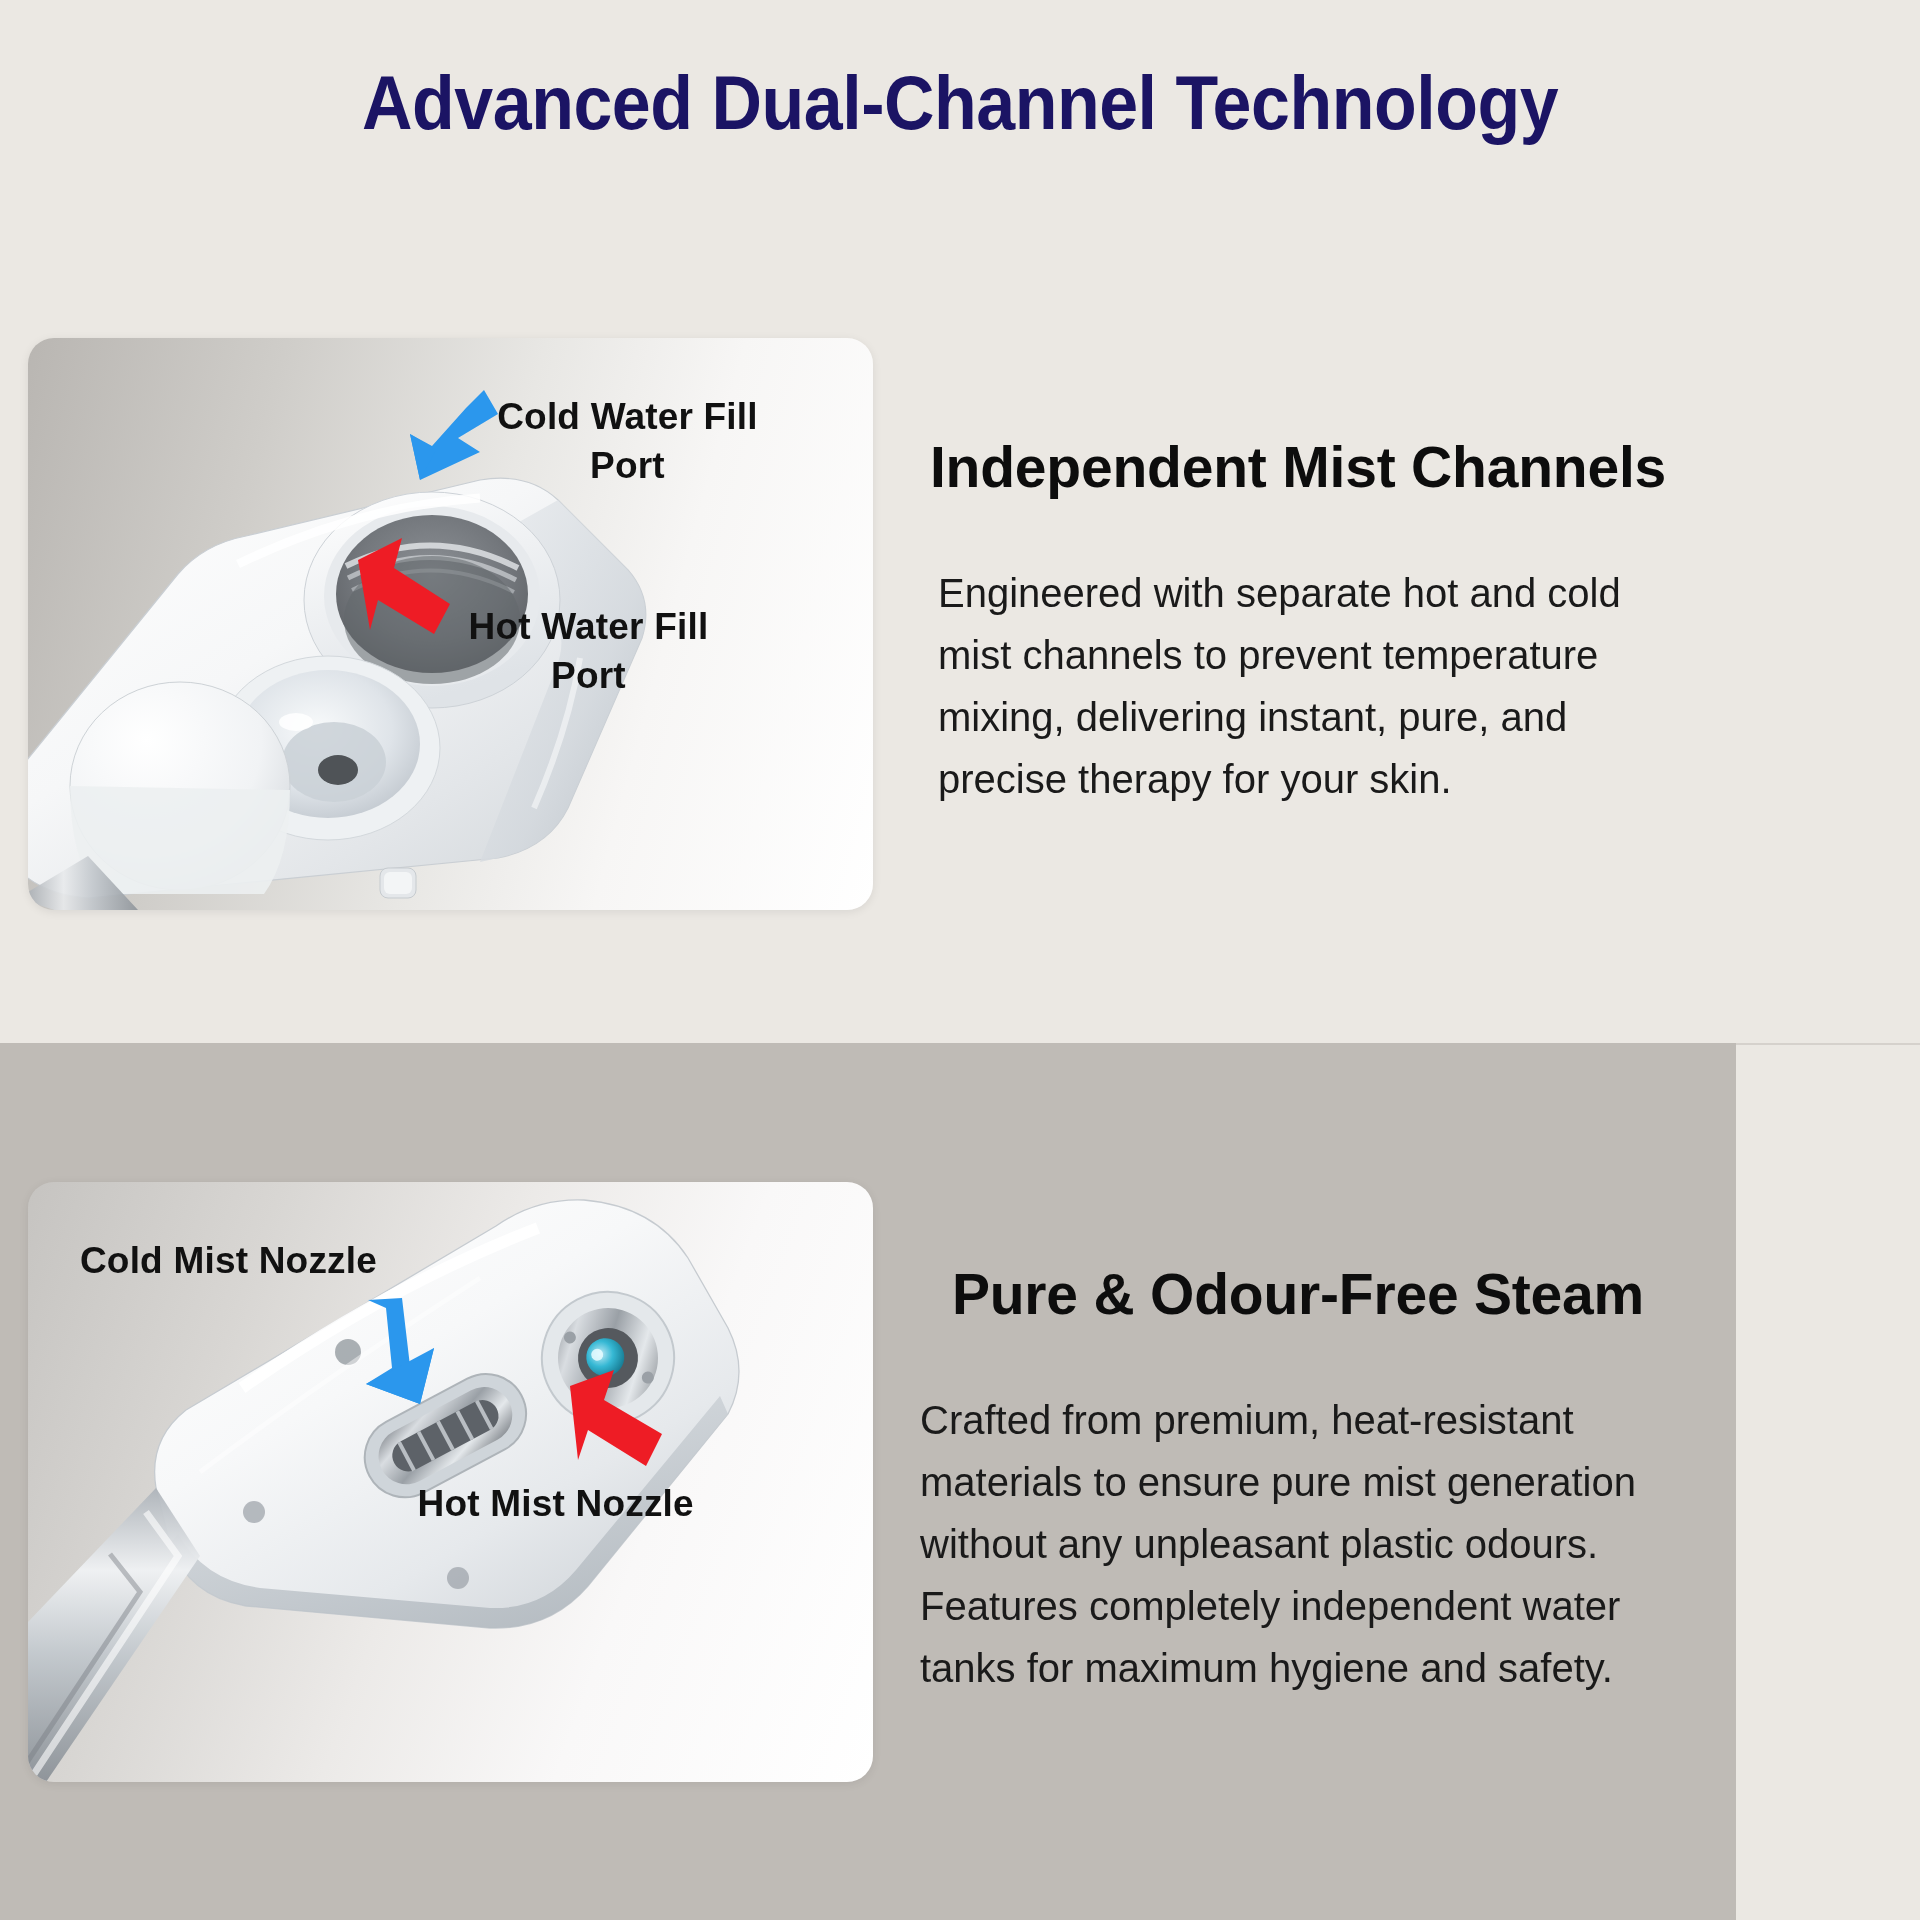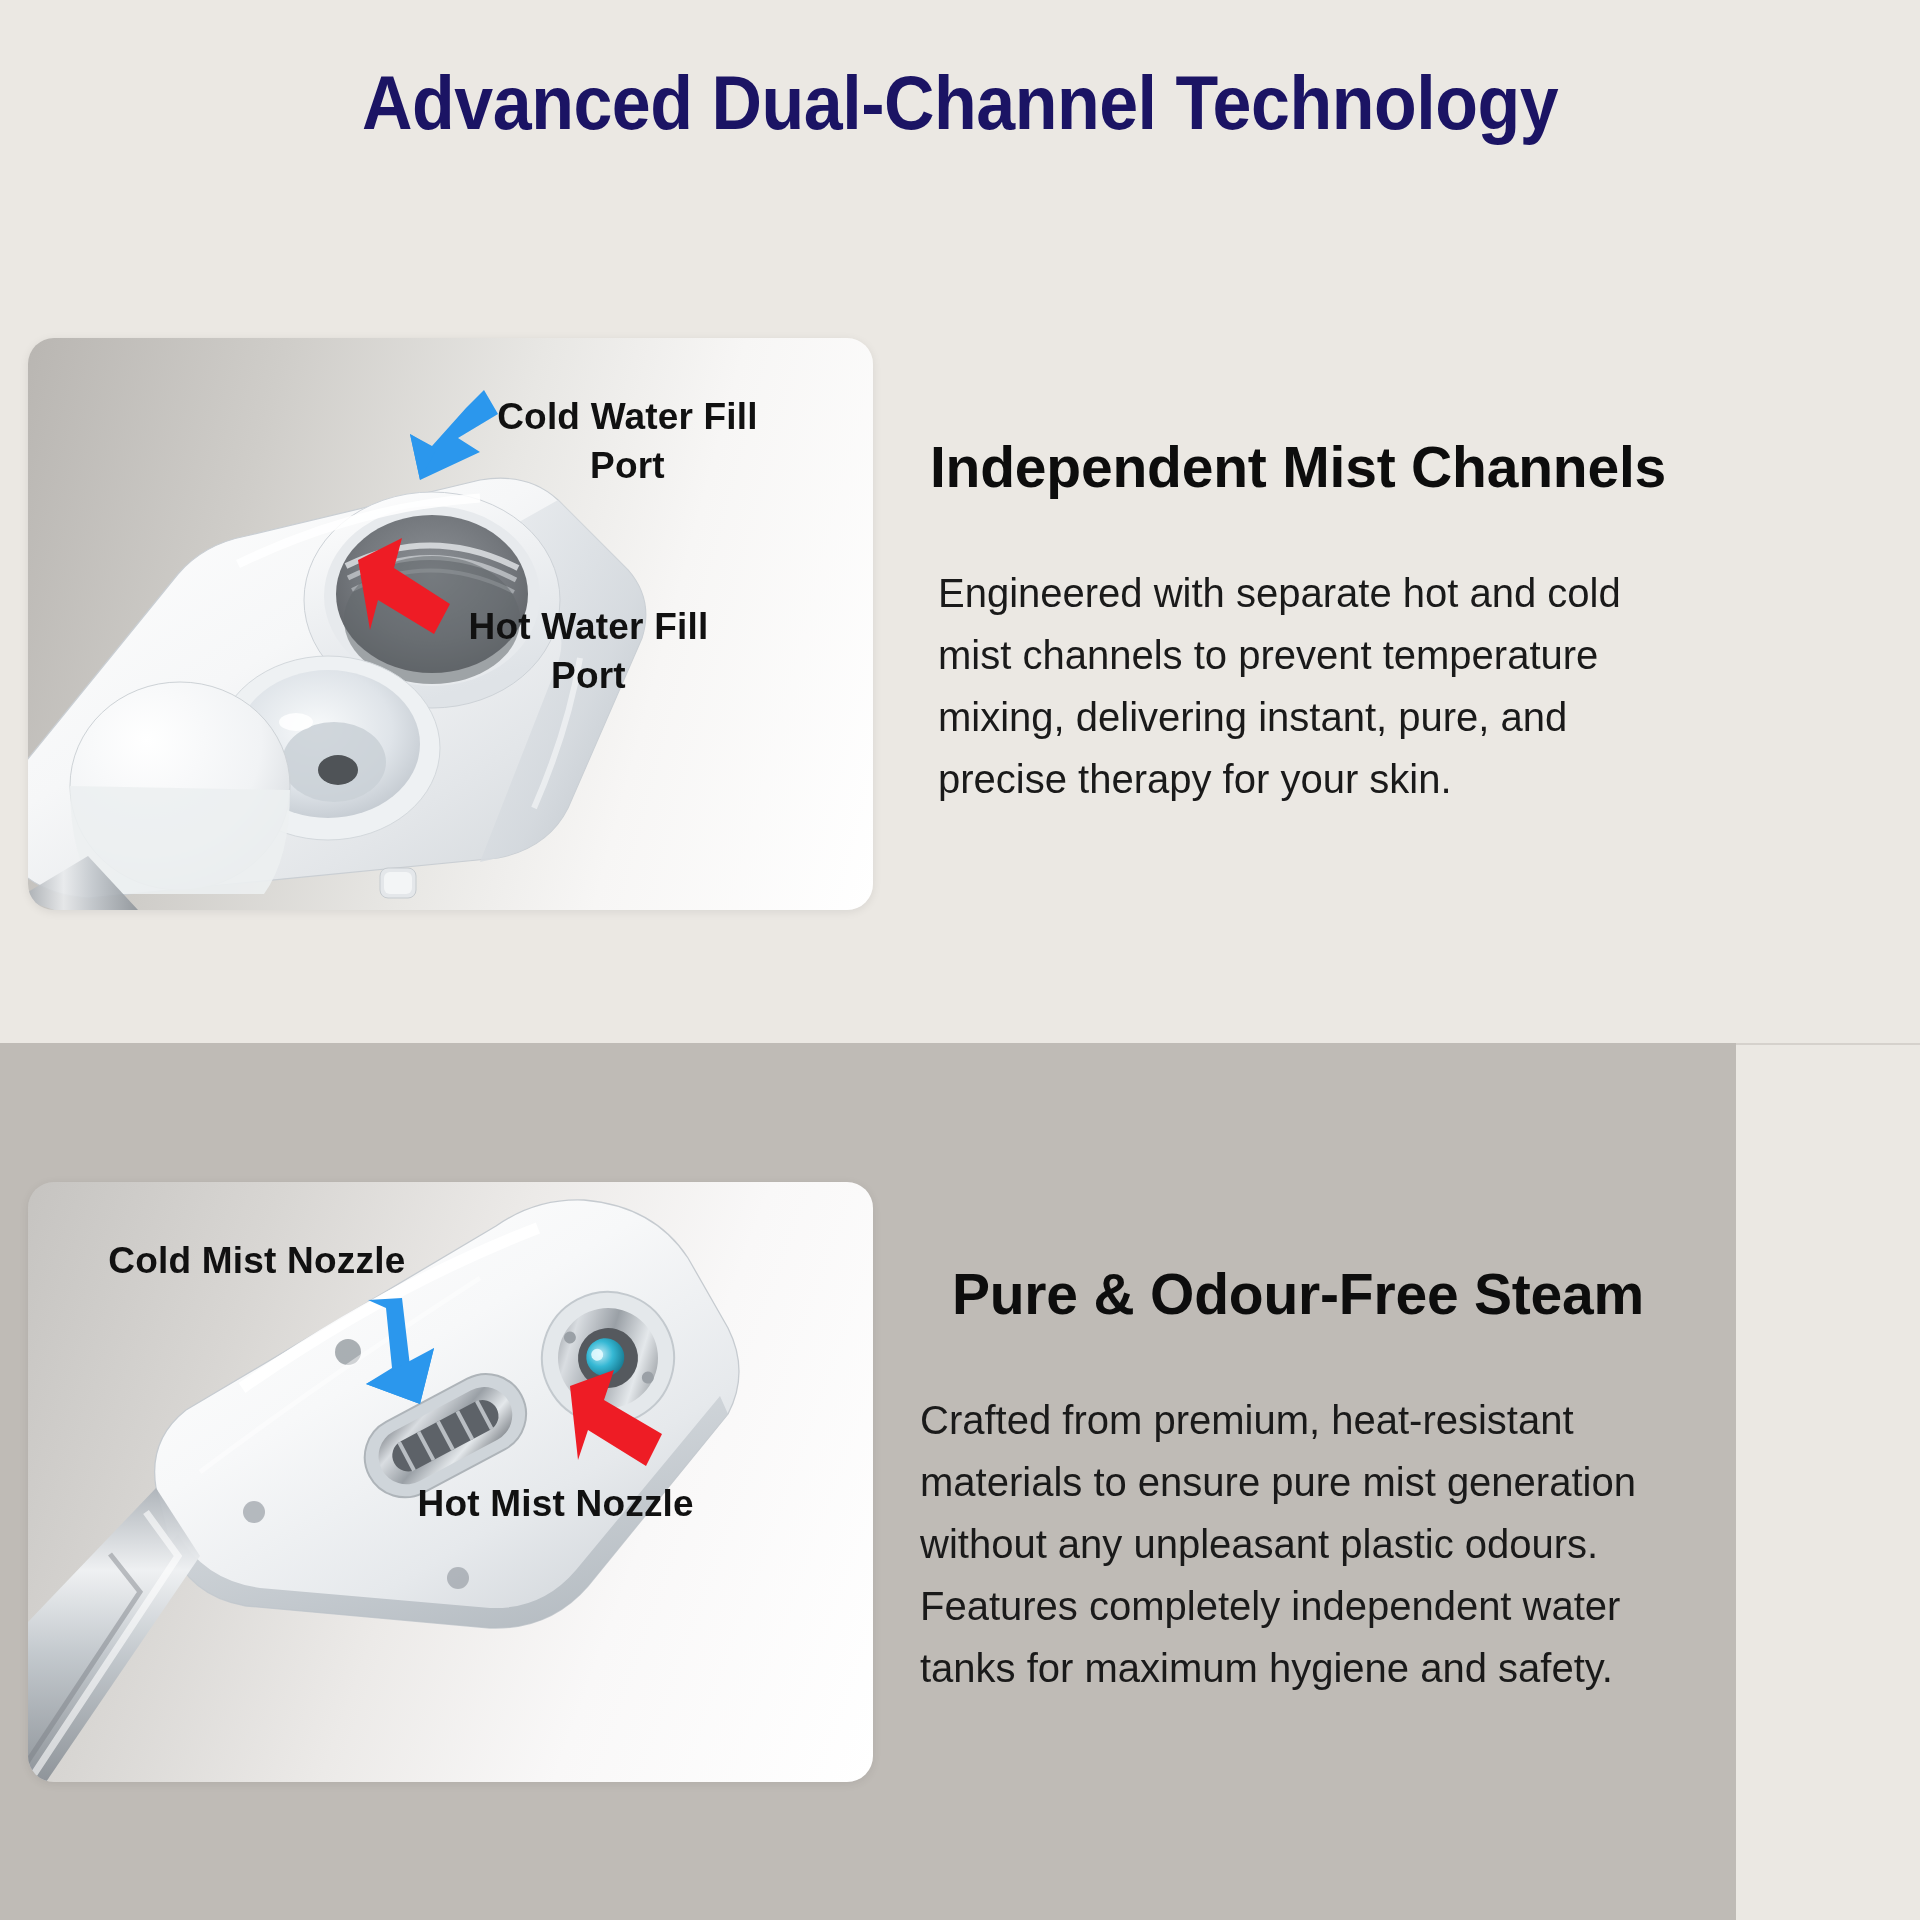--- a/index.html
+++ b/index.html
@@ -75,21 +75,21 @@
     font-weight:bold;
     font-size:37px;
     line-height:1.32;
     color:#111111;
     text-align:center;
     letter-spacing:0.2px;
     white-space:pre-line;
   }
   #callout-cold-fill { top:55px; left:455px; width:290px; }
   #callout-hot-fill  { top:265px; left:416px; width:290px; }
-  #callout-cold-nozzle { top:55px; left:48px; width:330px; text-align:right; }
+  #callout-cold-nozzle { top:55px; left:36px; width:330px; text-align:center; }
   #callout-hot-nozzle  { top:298px; left:390px; width:330px; text-align:left; }
 
   
   .feature-heading {
     font-family:"Liberation Sans Narrow","Liberation Sans",sans-serif;
     font-weight:bold;
     font-size:57px;
     color:#0d0d0d;
     text-align:center;
     letter-spacing:-0.2px;

